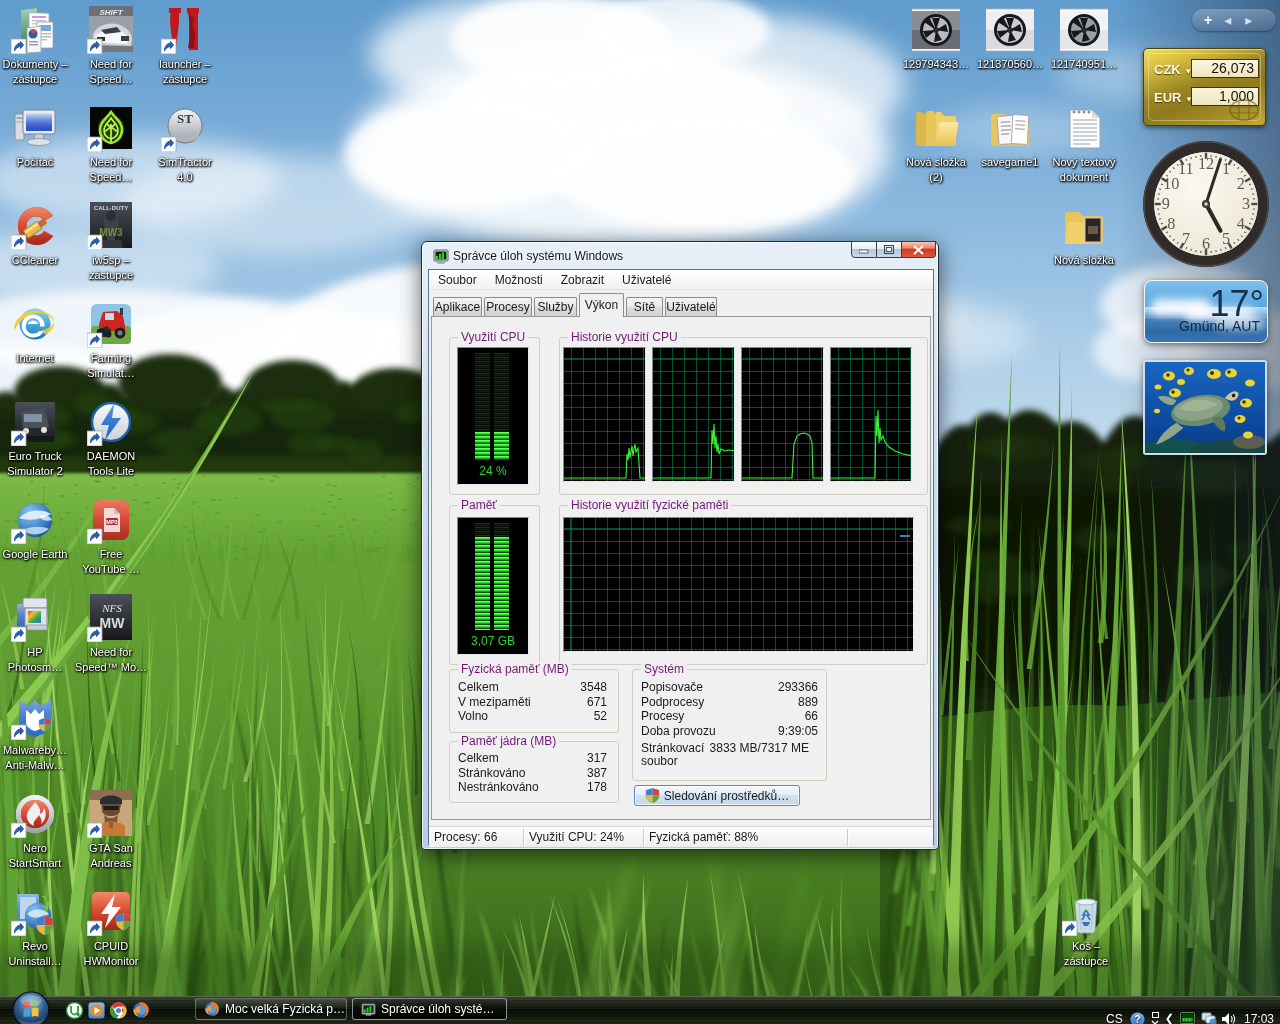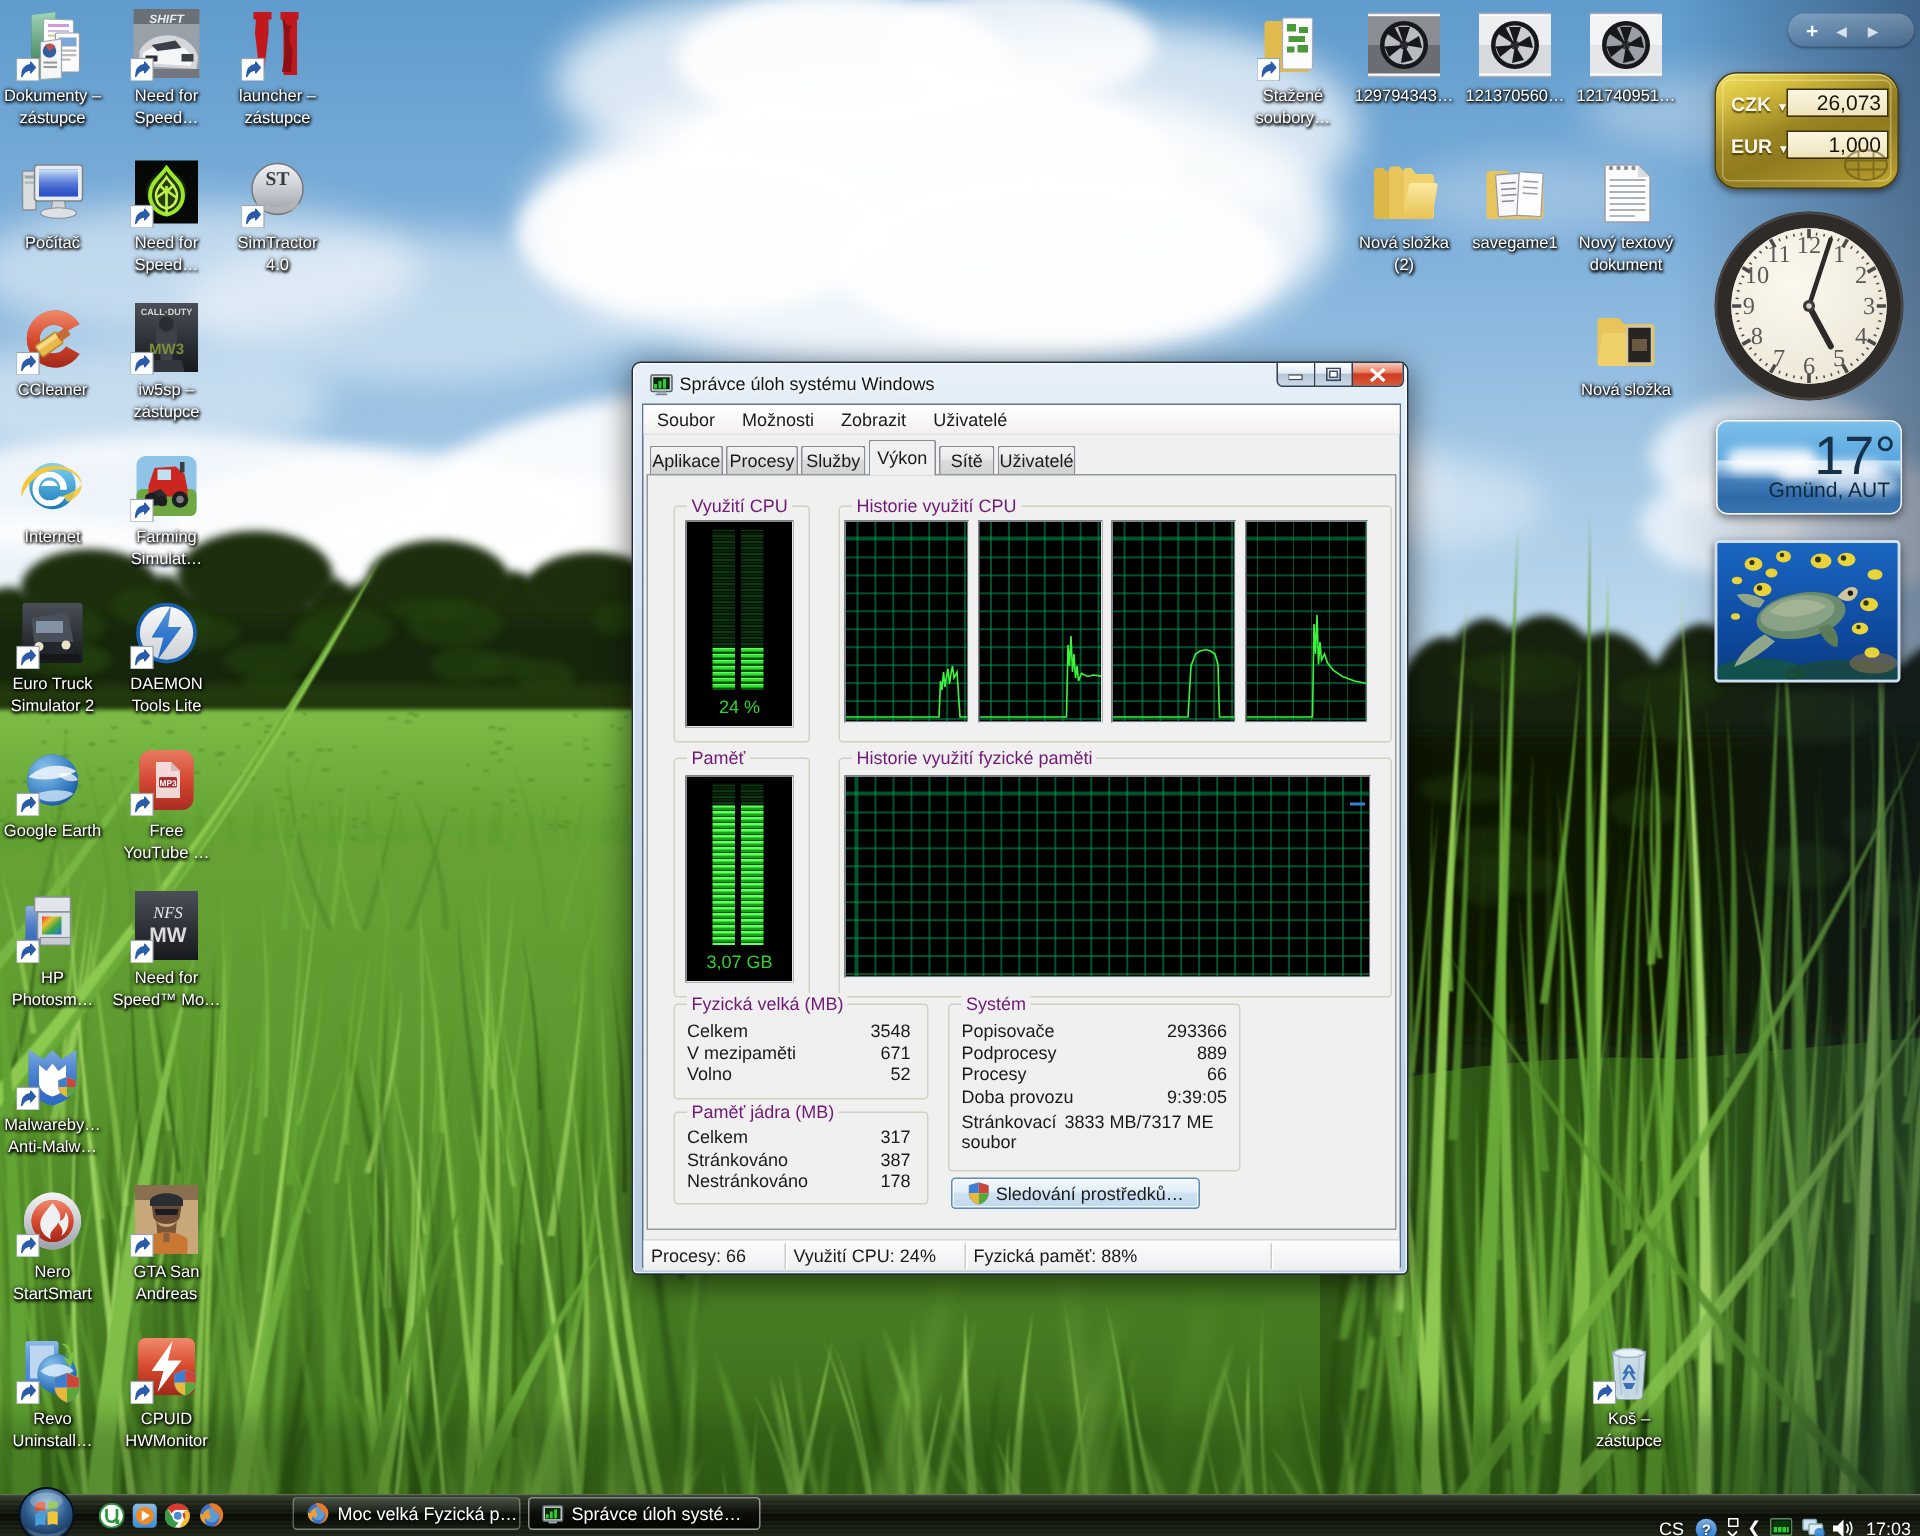--- a/index.html
+++ b/index.html
@@ -41,21 +41,21 @@
  background-image:repeating-linear-gradient(90deg,rgba(0,158,82,.52) 0 1px,transparent 1px 12px),repeating-linear-gradient(180deg,rgba(0,158,82,.52) 0 1px,transparent 1px 12px);
  background-position:7px 11px}
 
 .srow{position:absolute;font-size:12px;color:#1a1a1a;white-space:nowrap}
 .sval{position:absolute;font-size:12px;color:#1a1a1a;text-align:right;white-space:nowrap}
 
 #sbar{position:absolute;left:0;top:556px;width:504px;height:21px;background:linear-gradient(180deg,#fdfdfd,#eceef0);border-top:1px solid #d5d9dd;font-size:12px;color:#1a1a1a}
 .sep{position:absolute;top:2px;height:17px;width:1px;background:#c8ccd0;box-shadow:1px 0 0 #fff}
 
 #gadbtns{position:absolute;left:1192px;top:9px;width:84px;height:22px;border-radius:11px;background:linear-gradient(180deg,rgba(255,255,255,.25),rgba(90,110,140,.25));box-shadow:0 1px 2px rgba(0,0,0,.4);display:flex;align-items:center;color:#f5f8fc;font-size:14px}
-#curr{position:absolute;left:1143px;top:48px;width:123px;height:78px;border-radius:15px;border:1px solid #4a3e10;
+#curr{position:absolute;left:1143px;top:48px;width:123px;height:78px;border-radius:5px;border:1px solid #4a3e10;
  background:linear-gradient(160deg,#f0e060 0%,#d8c040 18%,#9a8422 45%,#8f7a1e 60%,#ab9228 85%,#c8ad32 100%);box-shadow:0 2px 5px rgba(0,0,0,.5),inset 0 1px 0 rgba(255,255,230,.5)}
 .currrow{position:absolute;left:10px;font-size:13px;font-weight:bold;color:#fdf8e8;text-shadow:0 1px 1px rgba(60,45,0,.8)}
 .currbox{position:absolute;left:47px;width:68px;height:19px;background:linear-gradient(180deg,#fbf6e2,#eee4bc);border:1px solid #3a3208;font-size:14px;font-weight:normal;color:#181508;text-align:right;padding:0 4px 0 0}
 #weath{position:absolute;left:1144px;top:280px;width:124px;height:63px;border-radius:8px;border:1px solid #f0f5fa;
  background:linear-gradient(180deg,#7ec0ea 0%,#5aa8e0 40%,#3a88cc 60%,#5aa0d8 100%);box-shadow:0 2px 6px rgba(0,0,0,.5);overflow:hidden}
 #photo{position:absolute;left:1143px;top:360px;width:124px;height:95px;border:2px solid #cfe0ea;border-radius:3px;box-shadow:0 2px 6px rgba(0,0,0,.5);overflow:hidden;background:#1a55a8}
 
 #tbar{position:absolute;left:0;top:996px;width:1280px;height:28px;
  background:linear-gradient(180deg,#6f7a68 0,#39422f 1px,#232a1c 5px,#12160d 12px,#080b06 14px,#10140b 20px,#1d2415 26px,#161c10 28px)}
 #tbar:before{content:"";position:absolute;inset:0;background:repeating-linear-gradient(180deg,rgba(255,255,255,.04) 0 1px,transparent 1px 3px)}
@@ -1197,40 +1197,20 @@
             <path d="M12,14 L22,14 C22,20 17,24 12,26 Z" fill="#58a838"></path>
           </g>
         </g>
         <g>
           <rect x="0" y="33" width="15" height="15" fill="#fff" stroke="#9aa4ae" stroke-width="0.8"></rect>
           <path d="M3.5,45 C3.5,40 6,37.5 9.5,37 L9.5,35.5 L12.5,39 L9.5,42.5 L9.5,40.5 C6.5,41 4.5,42.5 3.5,45 Z" fill="#2a5caa" stroke="#2a5caa" stroke-width="1" stroke-linejoin="round"></path>
         </g>
       </svg>
 <div class="dlabel">CPUID<br>HWMonitor</div>
     </div>
-<div class="dicon" style="left:824px;top:6px">
-<svg width="48" height="48" viewBox="0 0 48 48">
-        <g transform="translate(-3,0)">
-          <path d="M8,10 L8,40 C8,41 9,42 10,42 L38,42 L38,12 L24,12 L20,8 L10,8 C9,8 8,9 8,10 Z" fill="#e0bc4e"></path>
-<rect x="20" y="6" width="20" height="34" rx="1" fill="#fdfdfd" stroke="#aab" stroke-width="0.8"></rect>
-          <g fill="#4a9a3a">
-            <rect x="23" y="10" width="6" height="5"></rect>
-            <rect x="31" y="12" width="6" height="4"></rect>
-            <rect x="24" y="18" width="11" height="4"></rect>
-            <rect x="23" y="25" width="5" height="4"></rect>
-            <rect x="30" y="24" width="7" height="5"></rect>
-          </g>
-        </g>
-        <g>
-          <rect x="0" y="33" width="15" height="15" fill="#fff" stroke="#9aa4ae" stroke-width="0.8"></rect>
-          <path d="M3.5,45 C3.5,40 6,37.5 9.5,37 L9.5,35.5 L12.5,39 L9.5,42.5 L9.5,40.5 C6.5,41 4.5,42.5 3.5,45 Z" fill="#2a5caa" stroke="#2a5caa" stroke-width="1" stroke-linejoin="round"></path>
-        </g>
-      </svg>
-<div class="dlabel">Stažené<br>soubory…</div>
-    </div>
 <div class="dicon" style="left:898px;top:6px">
 <svg width="48" height="48" viewBox="0 0 48 48">
         <g>
           <rect x="-3" y="3" width="54" height="42" fill="#fff" stroke="#aab" stroke-width="1"></rect>
           <rect x="-1" y="5" width="50" height="38" fill="#6a6e74"></rect>
           <rect x="-1" y="5" width="50" height="19" fill="#8a8e94"></rect>
 <circle cx="24" cy="24" r="16" fill="#16181c"></circle>
           <circle cx="24" cy="24" r="13" fill="#b8bcc2"></circle>
           <circle cx="24" cy="24" r="3" fill="#3a3d44"></circle>
 <g fill="#16181c">
@@ -1621,21 +1601,21 @@
             <div class="ledcol lit" style="left:17px;top:19px;height:93px"></div>
             <div class="ledcol dim" style="left:36px;top:5px;height:14px"></div>
             <div class="ledcol lit" style="left:36px;top:19px;height:93px"></div>
      <div class="ledtxt" style="bottom:6px">3,07 GB</div>
    </div>
    <div class="graph" style="left:131px;top:200px;width:351px;height:135px">
             <div class="grid"></div>
             <div style="position:absolute;left:336px;top:17px;width:10px;height:2px;background:#3a7fd4"></div>
           </div>
    <div class="grp" style="left:17px;top:352px;width:170px;height:64px">
-            <span class="glab">Fyzická velká (MB)</span>
+            <span class="glab">Fyzická paměť (MB)</span>
           </div>
    <div class="srow" style="left:26px;top:363px">Celkem</div>
           <div class="sval" style="left:95px;top:363px;width:80px">3548</div>
    <div class="srow" style="left:26px;top:378px">V mezipaměti</div>
           <div class="sval" style="left:95px;top:378px;width:80px">671</div>
    <div class="srow" style="left:26px;top:392px">Volno</div>
           <div class="sval" style="left:95px;top:392px;width:80px">52</div>
    <div class="grp" style="left:17px;top:424px;width:170px;height:62px">
             <span class="glab">Paměť jádra (MB)</span>
           </div>

